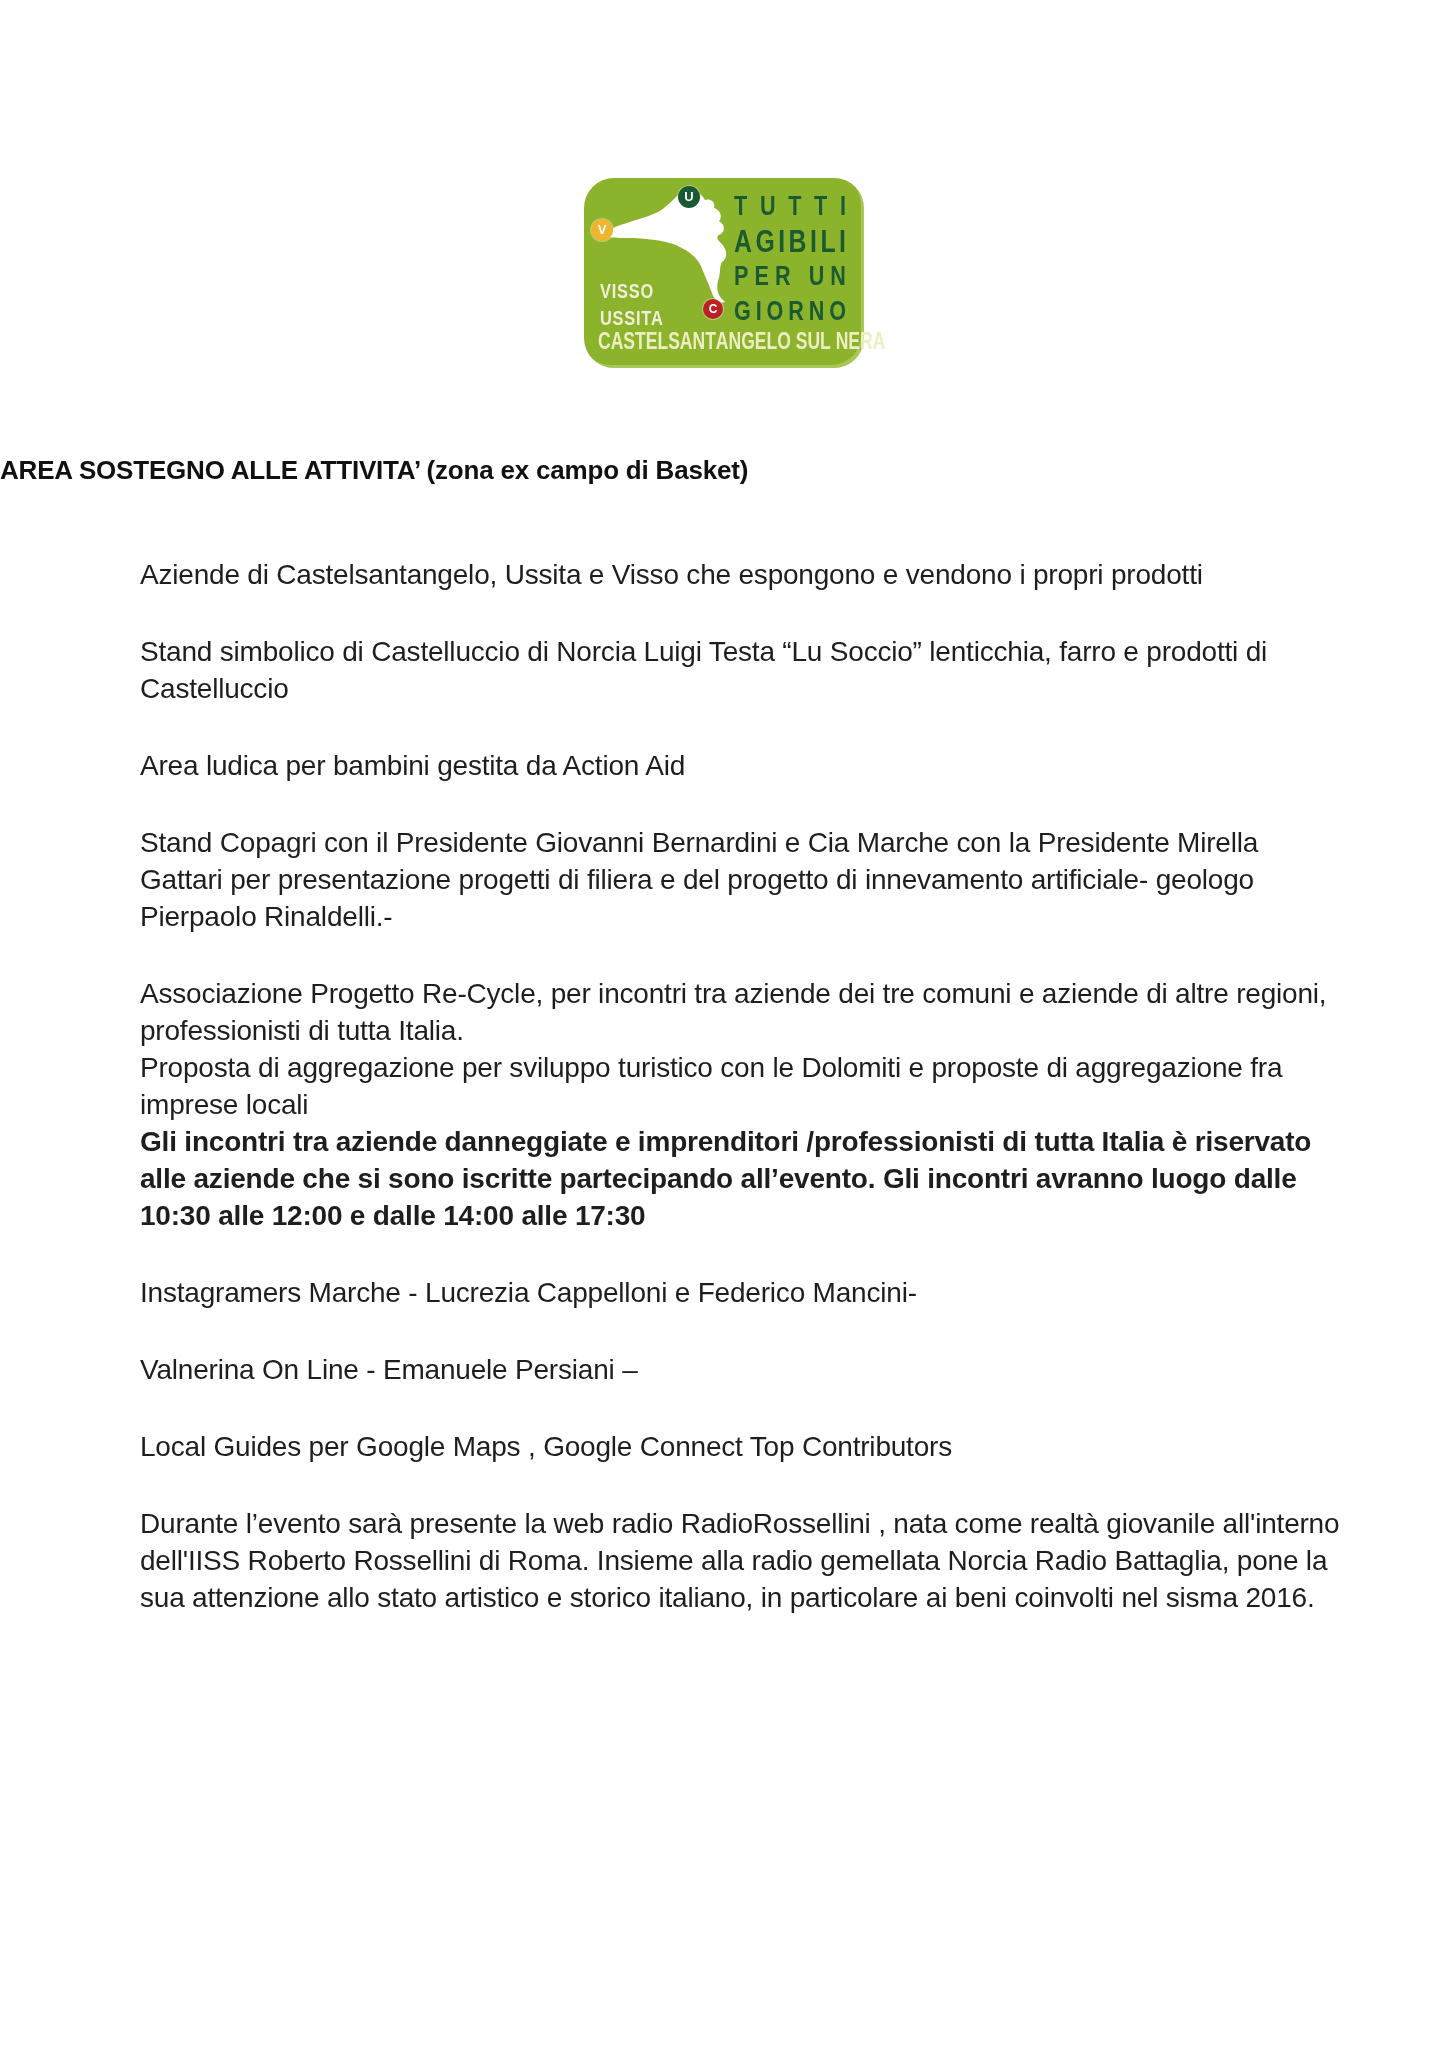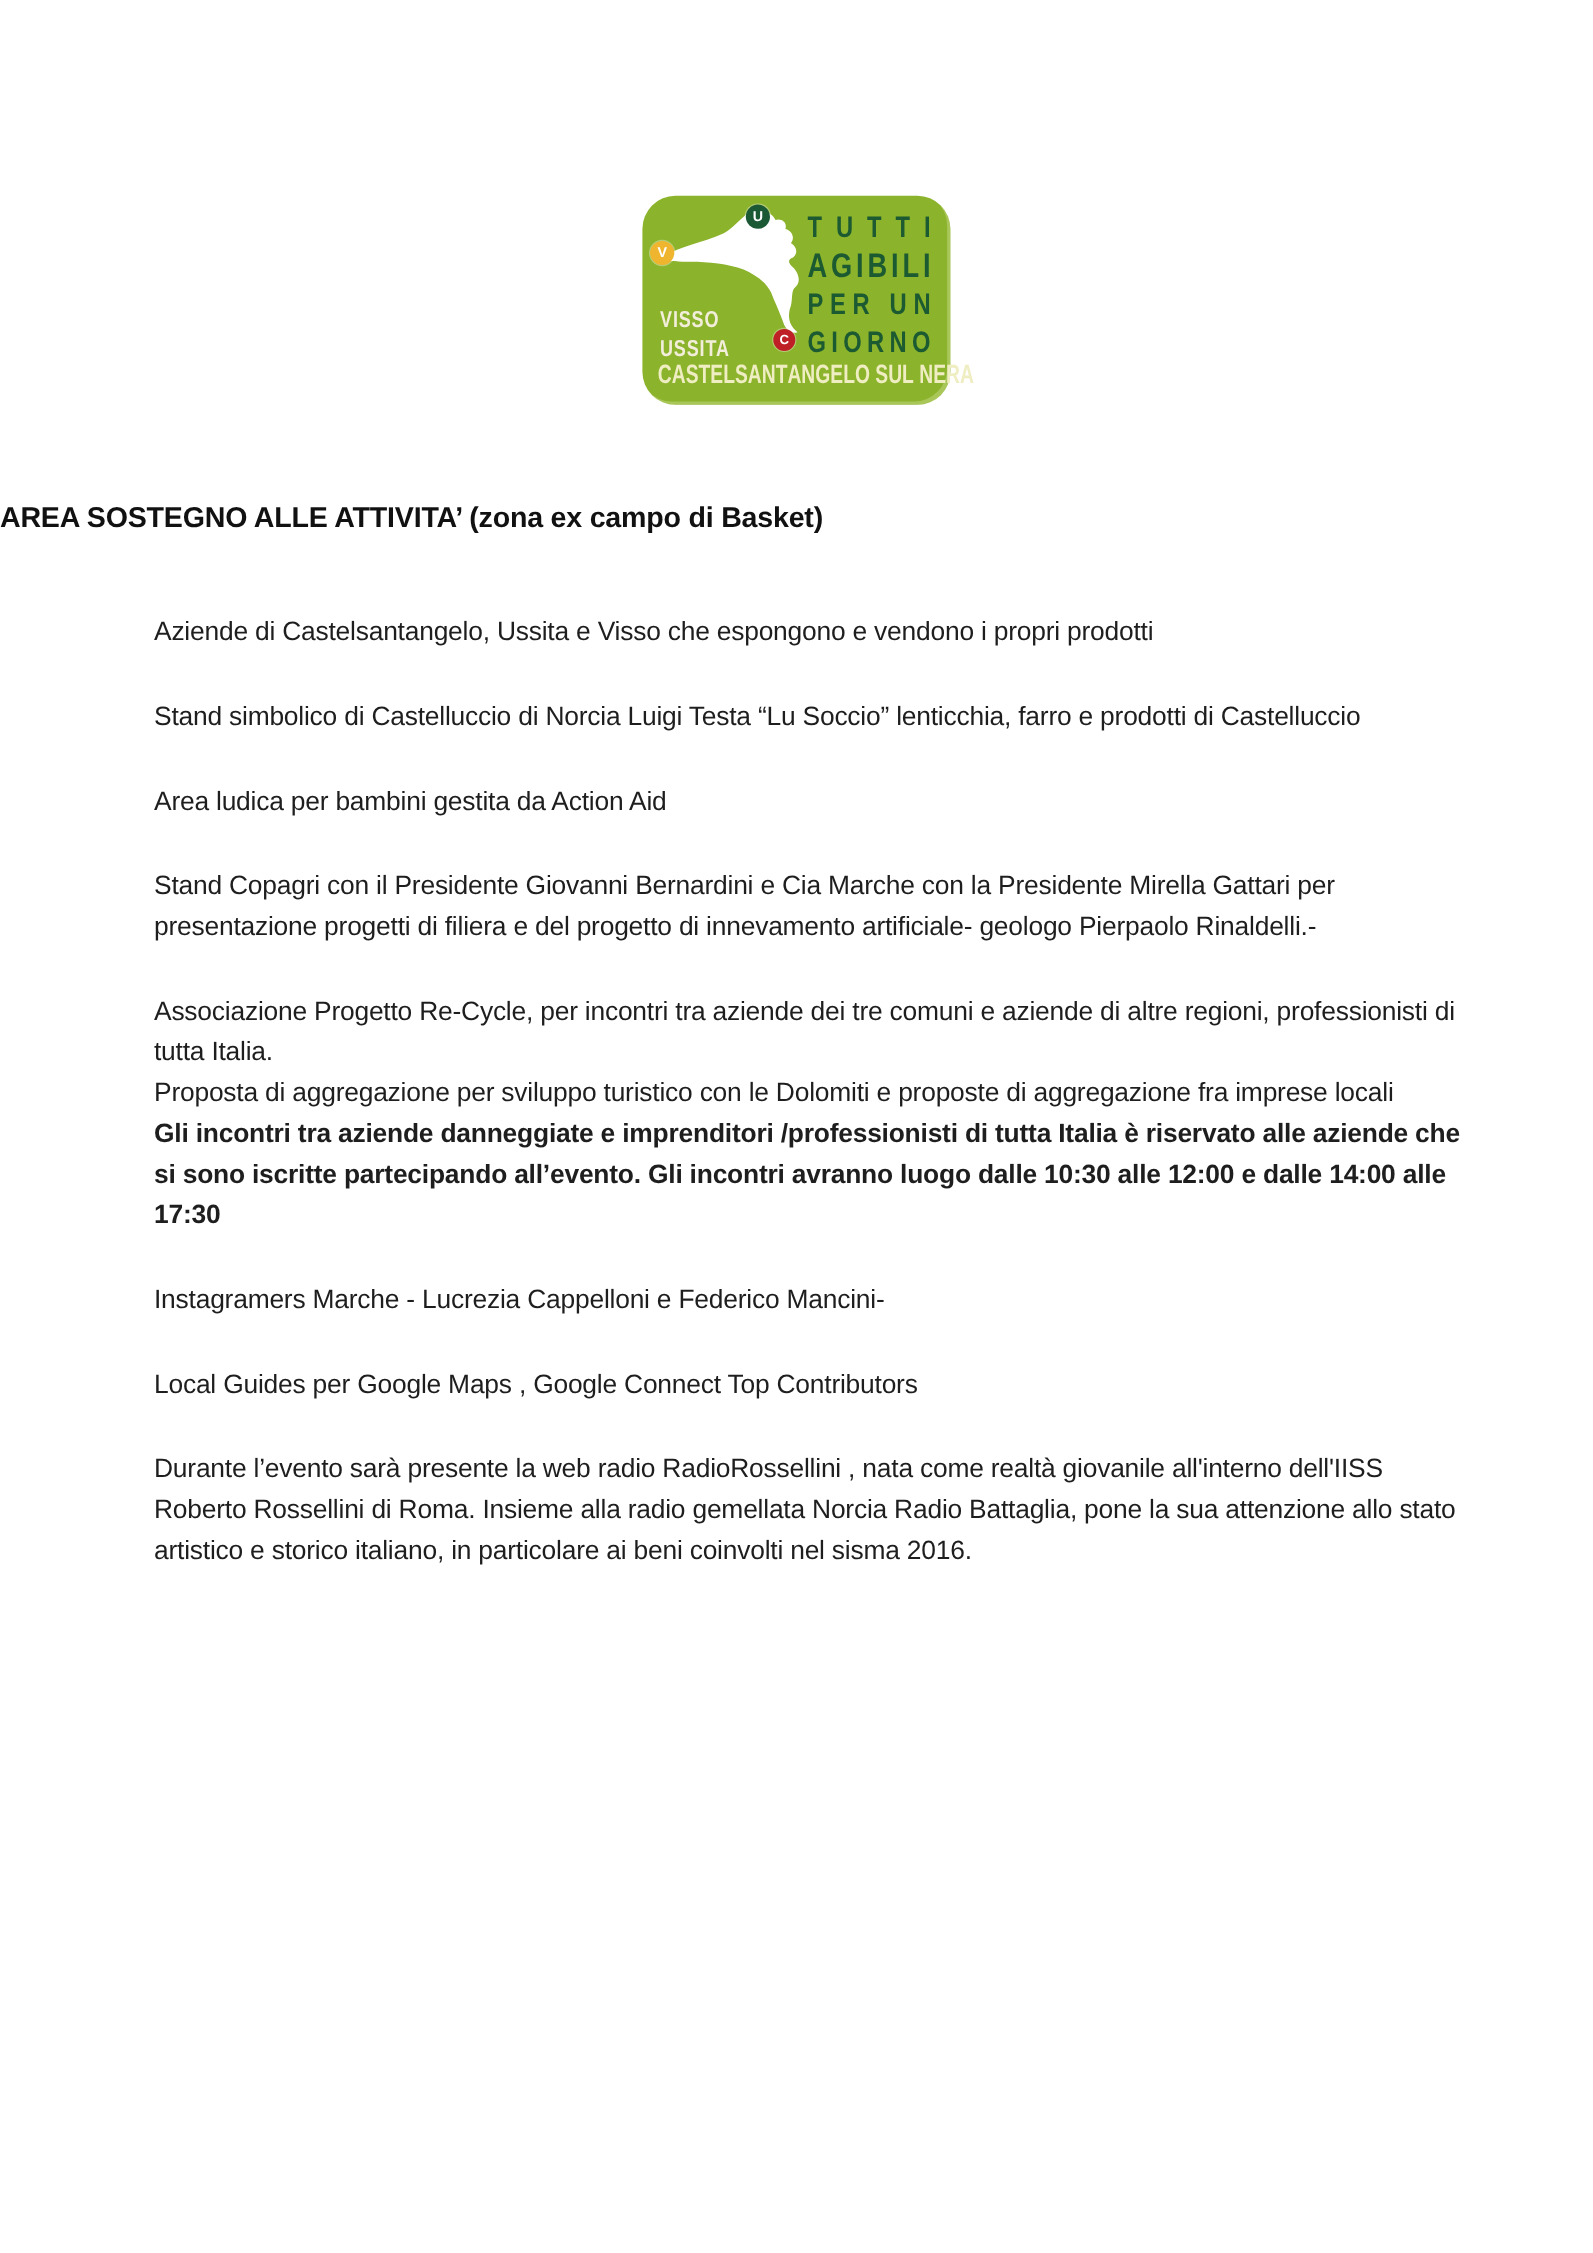--- a/index.html
+++ b/index.html
@@ -45,21 +45,21 @@
     font-weight:bold; font-size:24px; height:26px; align-items:center;
   }
 
   
   .title {
     margin:87px 0 0; text-align:left;
     font-size:26px; font-weight:bold; color:#111; letter-spacing:-0.2px;
   }
   .doc-body {
     margin:70px 0 0 140px; width:1200px;
-    font-size:24px; line-height:37px; letter-spacing:-0.2px;
+    font-size:28px; line-height:37px; letter-spacing:-0.2px;
   }
   .para { margin:0 0 40px 0; }
   .para .b { font-weight:bold; }
 </style>
 </head>
 <body>
 
 <div class="page">
 
   <div class="logo" style="background: rgb(140, 179, 44);">
@@ -160,17 +160,18 @@
 
   <h1 class="title">AREA SOSTEGNO ALLE ATTIVITA’ (zona ex campo di Basket)</h1>
 
   <div class="doc-body">
       <p class="para"><span>Aziende di Castelsantangelo, Ussita e Visso che espongono e vendono i propri prodotti</span></p>
       <p class="para"><span>Stand simbolico di Castelluccio di Norcia Luigi Testa “Lu Soccio” lenticchia, farro e prodotti di Castelluccio</span></p>
       <p class="para"><span>Area ludica per bambini gestita da Action Aid</span></p>
       <p class="para"><span>Stand Copagri con il Presidente Giovanni Bernardini e Cia Marche con la Presidente Mirella Gattari per presentazione progetti di filiera e del progetto di innevamento artificiale- geologo Pierpaolo Rinaldelli.-</span></p>
       <p class="para"><span>Associazione Progetto Re-Cycle, per incontri tra aziende dei tre comuni e aziende di altre regioni, professionisti di tutta Italia.</span><br><span>Proposta di aggregazione per sviluppo turistico con le Dolomiti e proposte di aggregazione fra imprese locali</span><br><span class="b">Gli incontri tra aziende danneggiate e imprenditori /professionisti di tutta Italia è riservato alle aziende che si sono iscritte partecipando all’evento. Gli incontri avranno luogo dalle 10:30 alle 12:00 e dalle 14:00 alle 17:30</span></p>
       <p class="para"><span>Instagramers Marche - Lucrezia Cappelloni e Federico Mancini-</span></p>
+      <p class="para"><span>Valnerina On Line - Emanuele Persiani –</span></p>
       <p class="para"><span>Local Guides per Google Maps , Google Connect Top Contributors</span></p>
       <p class="para"><span>Durante l’evento sarà presente la web radio RadioRossellini , nata come realtà giovanile all'interno dell'IISS Roberto Rossellini di Roma. Insieme alla radio gemellata Norcia Radio Battaglia, pone la sua attenzione allo stato artistico e storico italiano, in particolare ai beni coinvolti nel sisma 2016.</span></p>
     </div>
 
 </div>
 
 </body></html>

